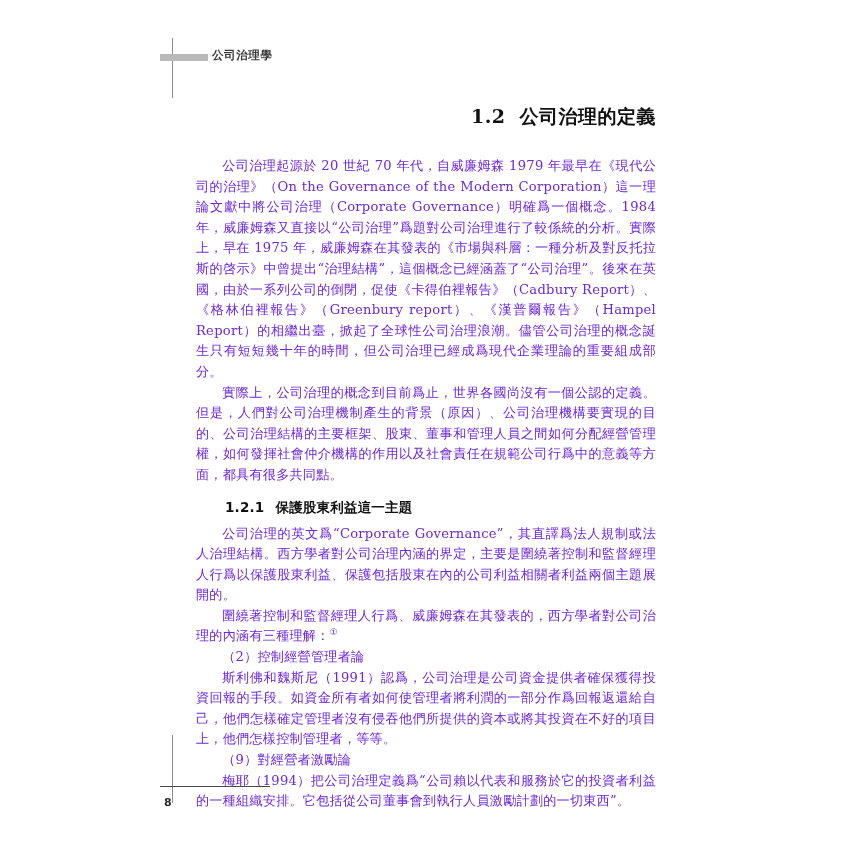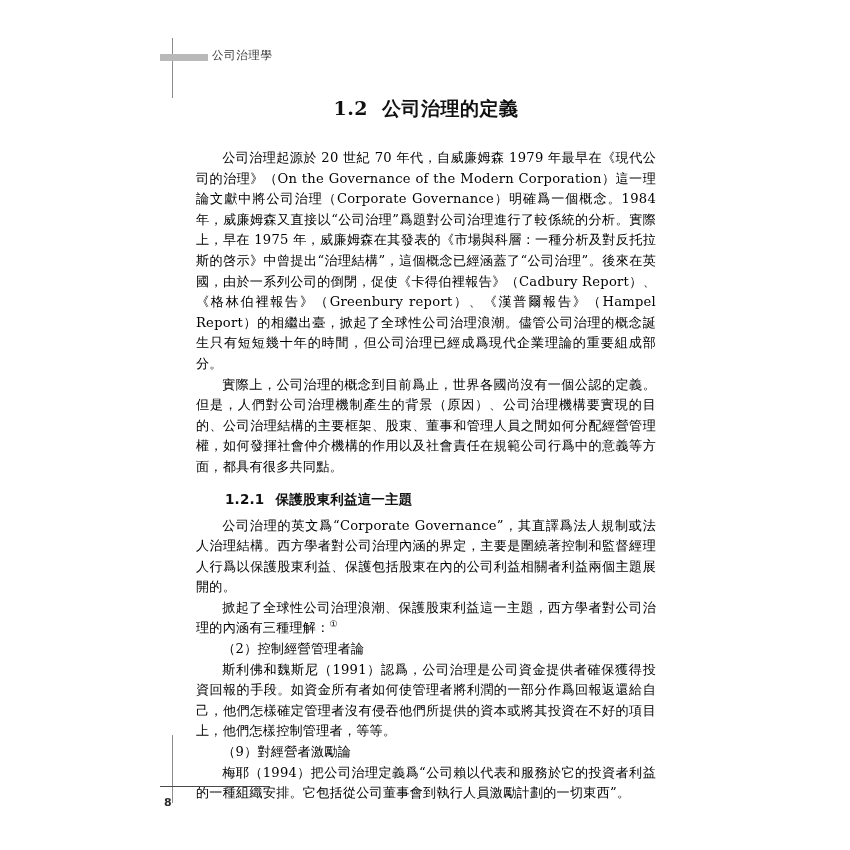--- a/index.html
+++ b/index.html
@@ -45,40 +45,40 @@
     top: 54px;
     width: 48px;
     height: 7px;
     background: #b9b9b9;
   }
   .head-title {
     position: absolute;
     left: 212px;
     top: 48px;
     font-size: 11.5px;
-    font-weight: 400;
+    font-weight: 700;
     letter-spacing: 0.6px;
     color: #3a3a3a;
     font-family: "DejaVu Sans", "Liberation Sans", sans-serif;
     white-space: nowrap;
   }
 
   
   .content {
     position: absolute;
     left: 196px;
     top: 92px;
     width: 460px;
   }
 
   .section-title {
     font-size: 19px;
     font-weight: 700;
-    text-align: center;
-    margin: 4px 0 26px 0;
+    text-align: right;
+    margin: 12px 0 26px 0;
     letter-spacing: 0.5px;
     color: #111;
   }
   .section-title .num {
     margin-right: 14px;
     font-family: "DejaVu Serif", "Liberation Serif", serif;
   }
 
   .subsection-title {
     font-size: 13.5px;
@@ -94,21 +94,21 @@
   }
 
   p.body {
     font-size: 13.1px;
     line-height: 20.6px;
     margin: 0;
     text-align: justify;
     text-justify: inter-ideograph;
     text-indent: 2em;
     letter-spacing: 0.02em;
-    color: #000000;
+    color: #6d28d9;
   }
   p.list-item {
     text-indent: 2em;
   }
   sup.fnref {
     font-size: 9px;
     vertical-align: super;
     line-height: 0;
   }
 
@@ -183,21 +183,21 @@
 
     <p class="body">公司治理起源於 20 世紀 70 年代，自威廉姆森 1979 年最早在《現代公司的治理》（On the Governance of the Modern Corporation）這一理論文獻中將公司治理（Corporate Governance）明確爲一個概念。1984 年，威廉姆森又直接以“公司治理”爲題對公司治理進行了較係統的分析。實際上，早在 1975 年，威廉姆森在其發表的《市場與科層：一種分析及對反托拉斯的啓示》中曾提出“治理結構”，這個概念已經涵蓋了“公司治理”。後來在英國，由於一系列公司的倒閉，促使《卡得伯裡報告》（Cadbury Report）、《格林伯裡報告》（Greenbury report）、《漢普爾報告》（Hampel Report）的相繼出臺，掀起了全球性公司治理浪潮。儘管公司治理的概念誕生只有短短幾十年的時間，但公司治理已經成爲現代企業理論的重要組成部分。</p>
     <p class="body">實際上，公司治理的概念到目前爲止，世界各國尚沒有一個公認的定義。但是，人們對公司治理機制產生的背景（原因）、公司治理機構要實現的目的、公司治理結構的主要框架、股東、董事和管理人員之間如何分配經營管理權，如何發揮社會仲介機構的作用以及社會責任在規範公司行爲中的意義等方面，都具有很多共同點。</p>
 
     <h2 class="subsection-title">
       <span class="num">1.2.1</span><span>保護股東利益這一主題</span>
     </h2>
 
     <p class="body">公司治理的英文爲“Corporate Governance”，其直譯爲法人規制或法人治理結構。西方學者對公司治理內涵的界定，主要是圍繞著控制和監督經理人行爲以保護股東利益、保護包括股東在內的公司利益相關者利益兩個主題展開的。</p>
 
-    <p class="body"><span>掀起了全球性公司治理浪潮、保護股東利益這一主題，西方學者對公司治理的內涵有三種理解：</span><sup class="fnref">①</sup></p>
+    <p class="body"><span>圍繞著控制和監督經理人行爲、威廉姆森在其發表的，西方學者對公司治理的內涵有三種理解：</span><sup class="fnref">①</sup></p>
 
 
     <p class="body list-item">（2）控制經營管理者論</p>
     <p class="body">斯利佛和魏斯尼（1991）認爲，公司治理是公司資金提供者確保獲得投資回報的手段。如資金所有者如何使管理者將利潤的一部分作爲回報返還給自己，他們怎樣確定管理者沒有侵吞他們所提供的資本或將其投資在不好的項目上，他們怎樣控制管理者，等等。</p>
 
     <p class="body list-item">（9）對經營者激勵論</p>
     <p class="body">梅耶（1994）把公司治理定義爲“公司賴以代表和服務於它的投資者利益的一種組織安排。它包括從公司董事會到執行人員激勵計劃的一切東西”。</p>
 
   </div>
 

